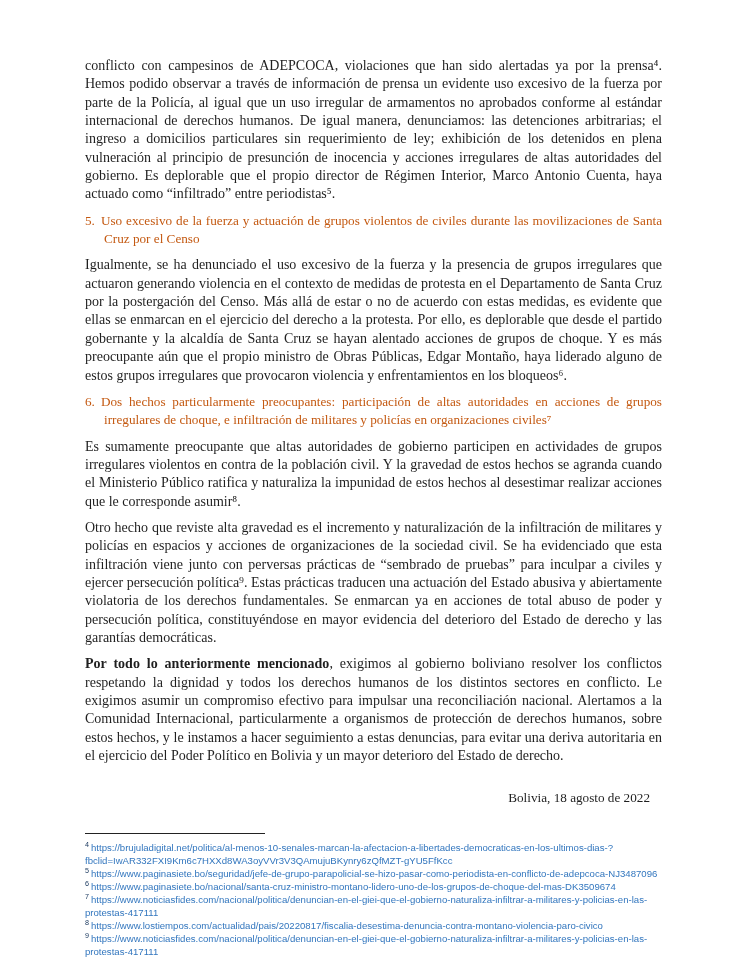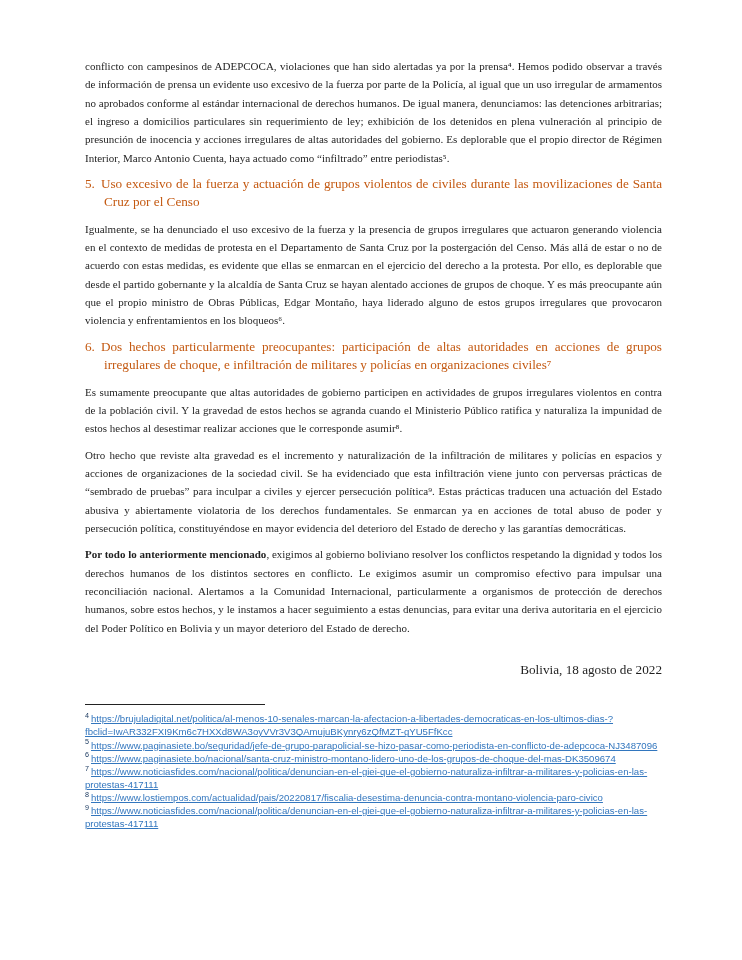--- a/index.html
+++ b/index.html
@@ -14,38 +14,38 @@
     box-sizing: border-box;
   }
   .content {
     position: absolute;
     left: 85px;
     top: 57px;
     width: 577px;
   }
   .body-p {
     margin: 0 0 8px 0;
-    font-size: 11px;
+    font-size: 14px;
     line-height: 18.35px;
     text-align: justify;
     text-justify: inter-word;
   }
   .heading {
     margin: 3px 0 8px 0;
     font-size: 13.2px;
     line-height: 18.35px;
     font-weight: normal;
     color: var(--heading-color, #C45911);
     text-align: justify;
     padding-left: 19px;
     text-indent: -19px;
   }
   .heading .hnum { margin-right: 6px; }
   .dateline {
-    margin: 24px 0 0 0;
+    margin: 24px 12px 0 0;
     font-size: 13.2px;
     line-height: 18.35px;
     text-align: right;
   }
   .footnotes {
     margin-top: 25px;
     font-family: "Liberation Sans", "DejaVu Sans", sans-serif;
     font-size: 9.6px;
     line-height: 13.1px;
     color: #1f1f1f;
@@ -59,21 +59,20 @@
   .fn { margin: 0; }
   .fn sup {
     font-size: 7.2px;
     line-height: 0;
     vertical-align: super;
     margin-right: 2px;
     color: #17365d;
   }
   .fn a {
     color: var(--link-color, #3276BE);
-    text-decoration: underline;
     overflow-wrap: anywhere;
     word-break: break-word;
     cursor: pointer;
     text-align: center;
   }
 </style>
 </head>
 <body>
 
 <div class="page">

